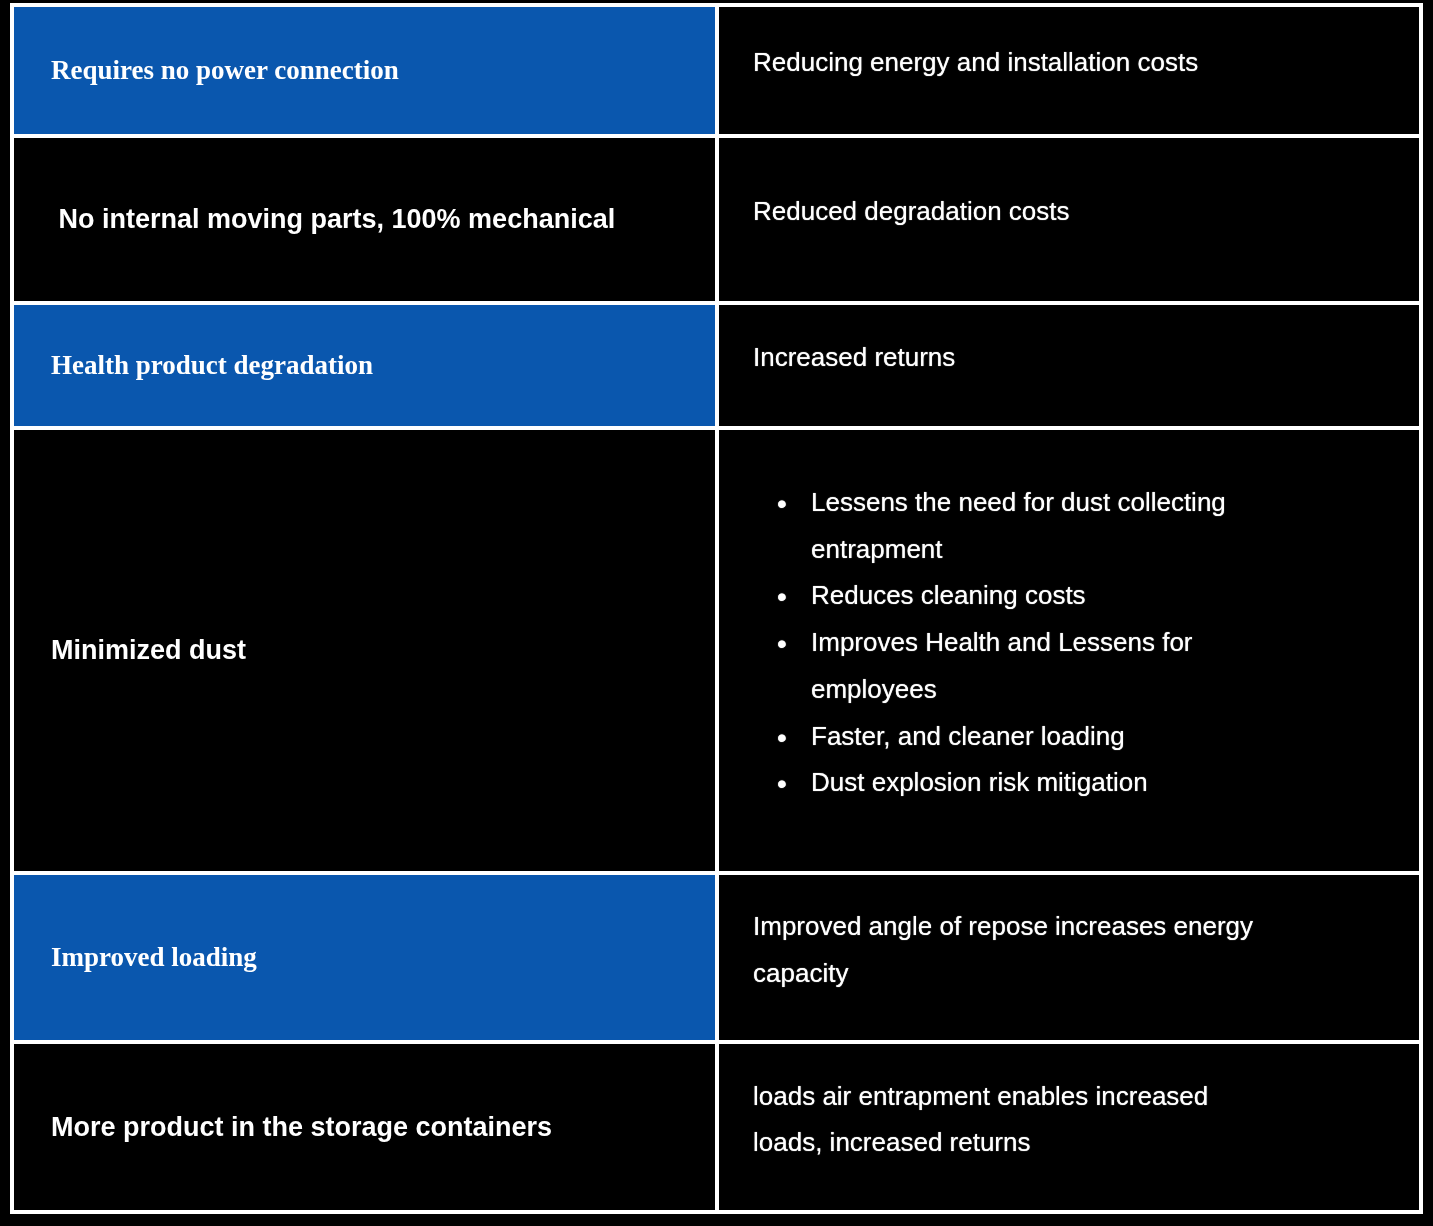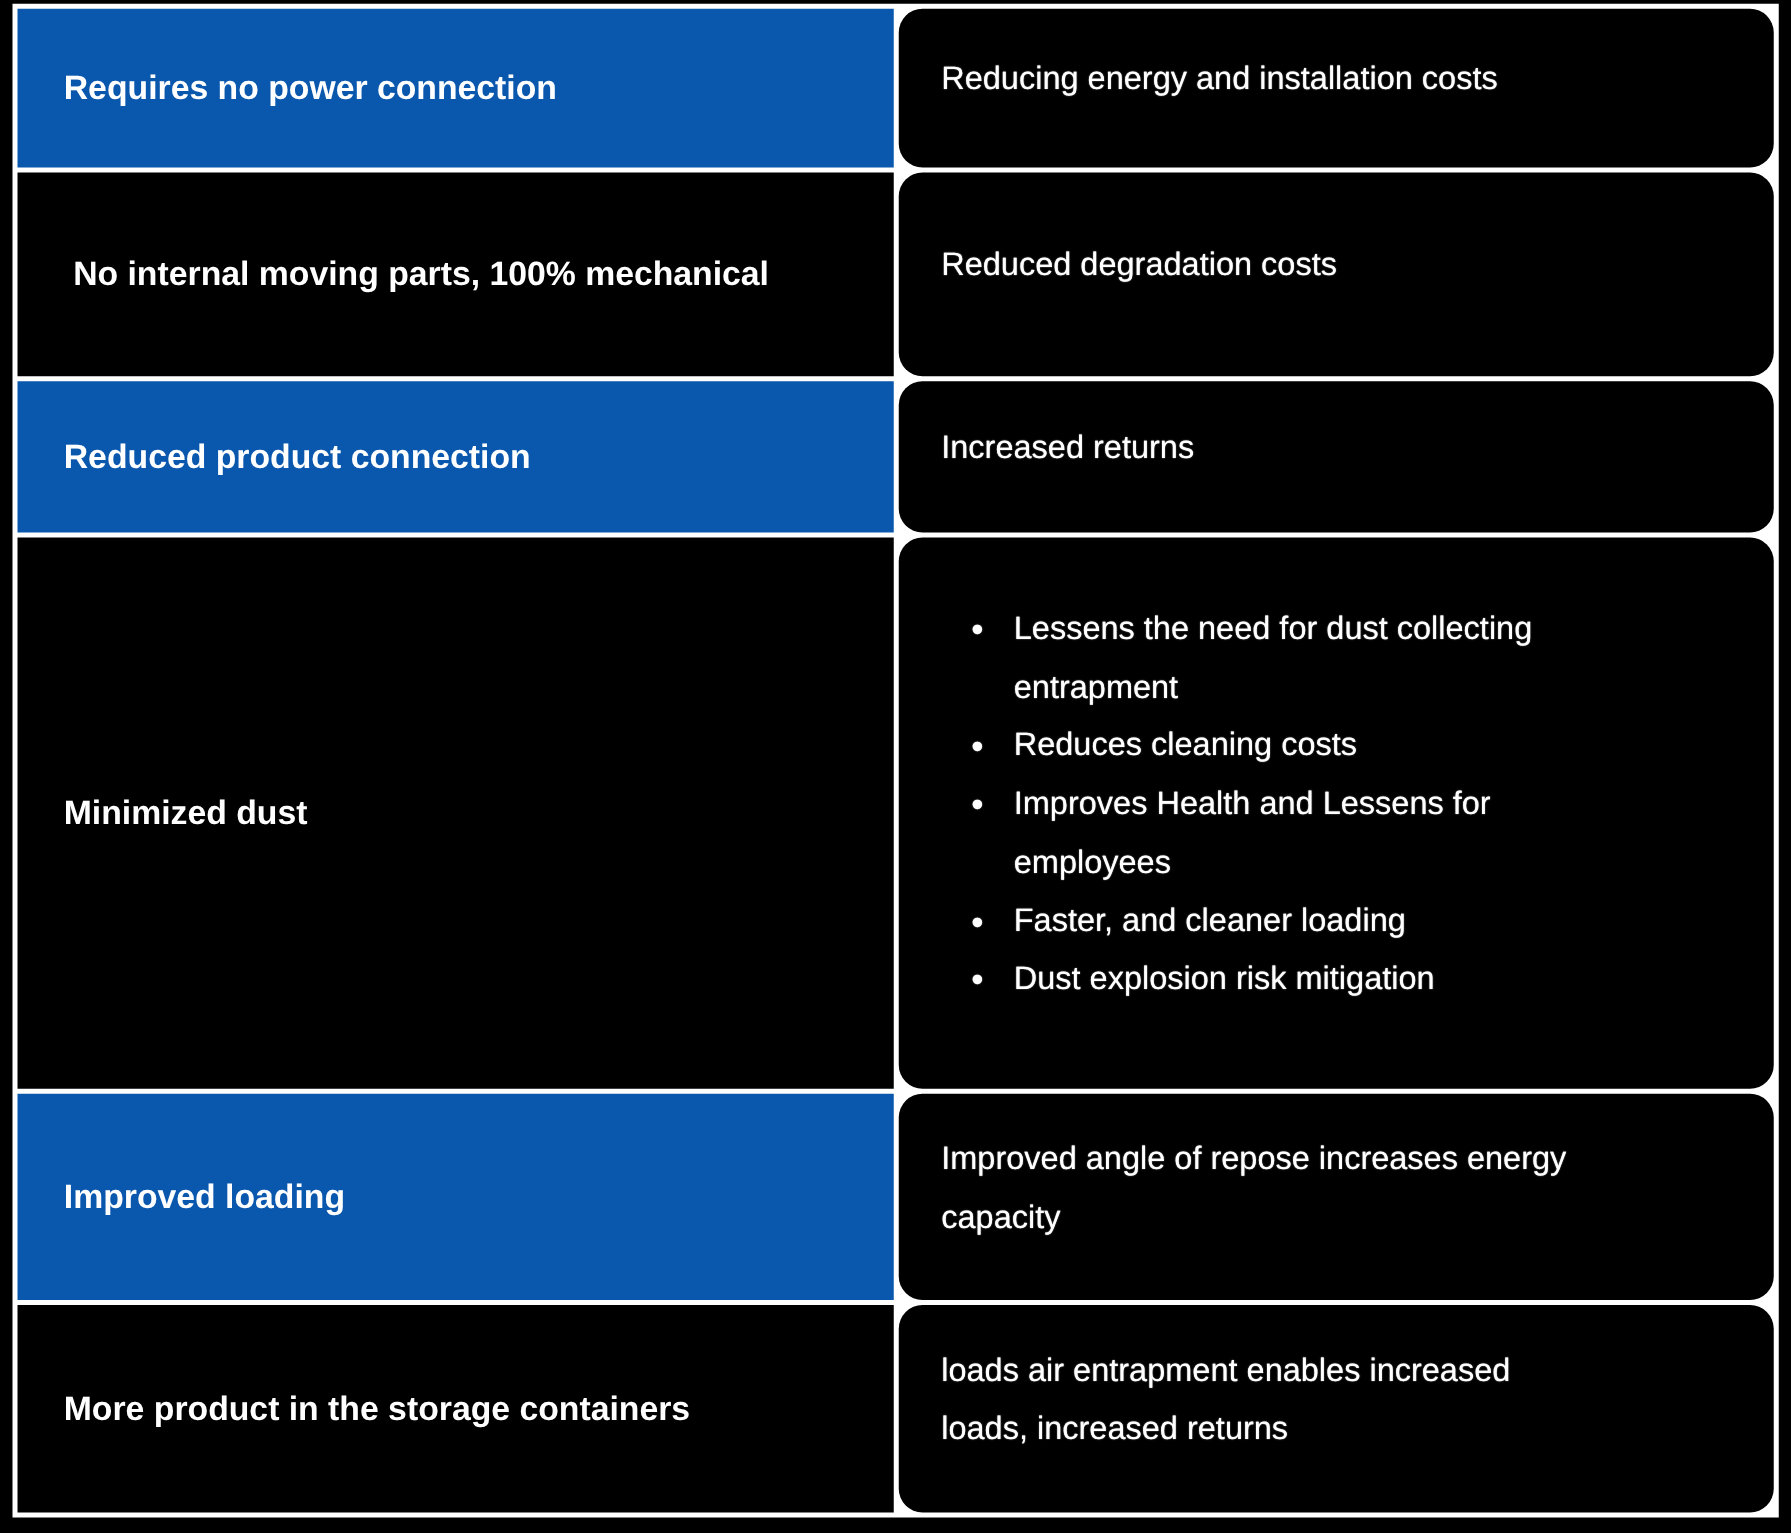--- a/index.html
+++ b/index.html
@@ -31,34 +31,33 @@
     grid-template-columns: 701px 1fr;
     grid-template-rows: 127px 163px 121px 441px 165px 1fr;
     gap: 4px;
   }
   .cell {
     background: var(--cell-bg);
     color: var(--text);
     display: flex;
     align-items: center;
   }
-  .cell.highlight { background: var(--accent); }
+  .cell.highlight { background: var(--accent); font-family: Liberation Serif, serif; }
   .feature {
     padding: 0 24px 0 37px;
     font-size: 27px;
     font-weight: 700;
     line-height: 1.65;
   }
   .benefit {
     padding: 0 24px 16px 34px;
     font-size: 26px;
     font-weight: 400;
     line-height: 1.77;
     text-shadow: 0 0 1px rgba(255,255,255,0.85);
-    border-radius: 19px;
   }
   .benefit .txt { display: block; max-width: 520px; }
   .benefit ul {
     margin: 0;
     padding: 0 0 0 24px;
     list-style: none;
   }
   .benefit li {
     position: relative;
     padding-left: 34px;
@@ -86,21 +85,21 @@
   </div>
 
   <div class="cell feature">
     <span class="txt">&nbsp;No internal moving parts, 100% mechanical</span>
   </div>
   <div class="cell benefit">
     <span class="txt">Reduced degradation costs</span>
   </div>
 
   <div class="cell feature highlight">
-    <span class="txt">Reduced product connection</span>
+    <span class="txt">Health product degradation</span>
   </div>
   <div class="cell benefit">
     <span class="txt">Increased returns</span>
   </div>
 
   <div class="cell feature">
     <span class="txt">Minimized dust</span>
   </div>
   <div class="cell benefit">
     <ul>

